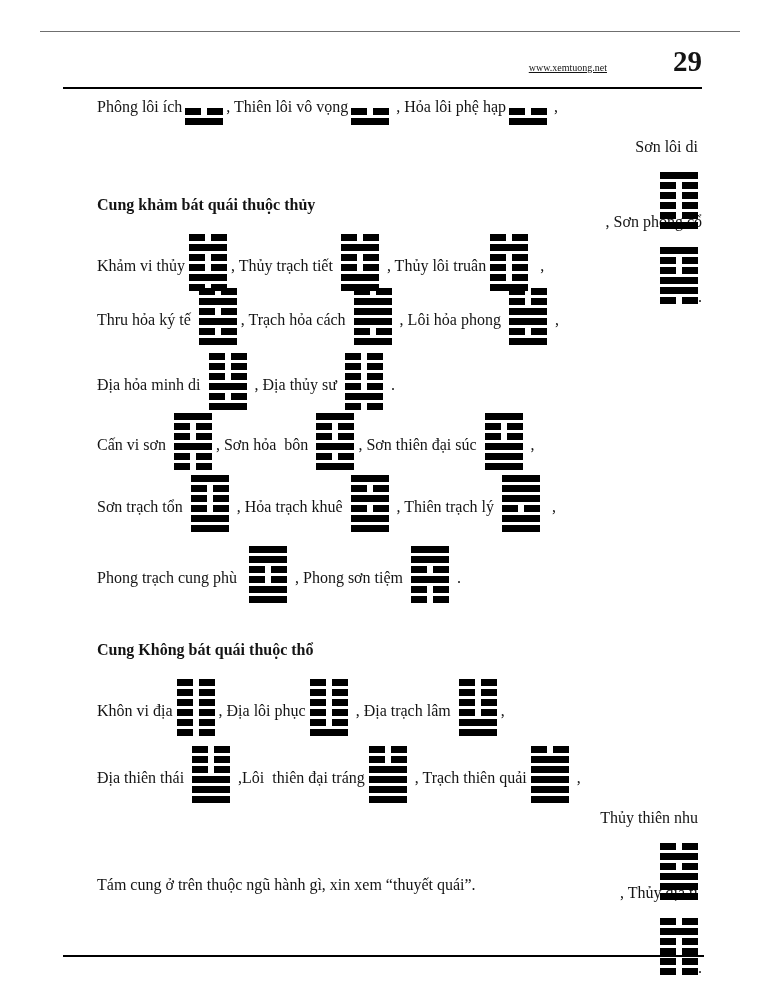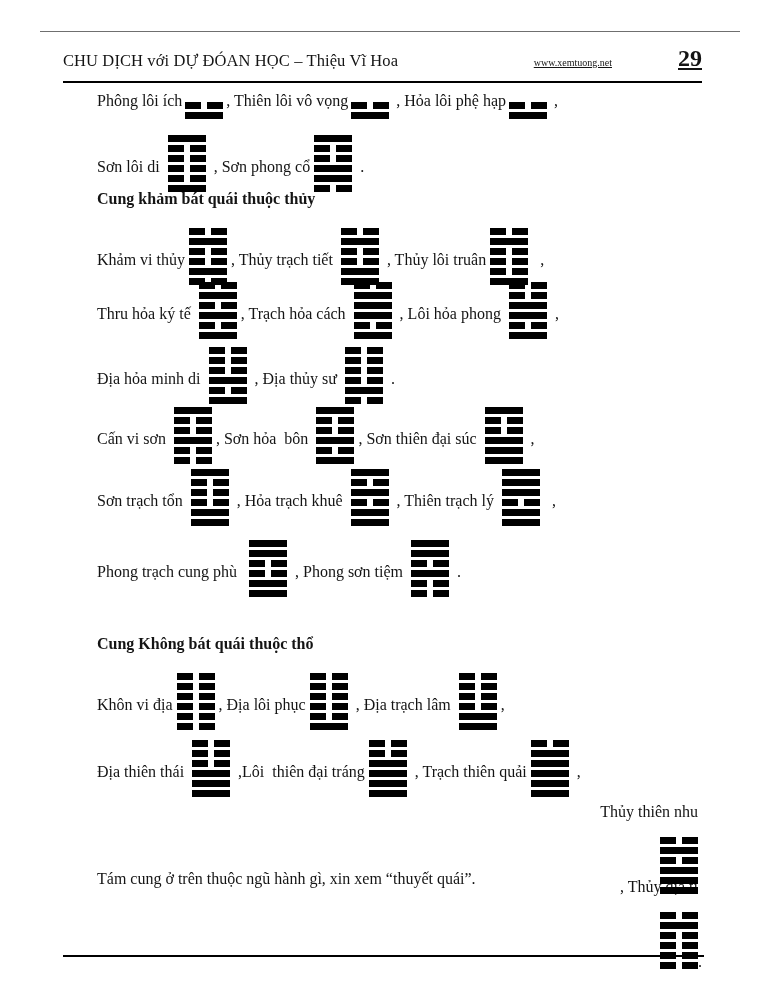--- a/index.html
+++ b/index.html
@@ -16,21 +16,21 @@
   .footer-rule  { position:absolute; top:955px; left:63px; right:61px; height:2px; background:#000; }
 
   .header {
     margin: 0 63px;
     padding-top: 45px; padding-bottom: 9px;
     border-bottom: 2px solid #000;
     display: flex; align-items: baseline;
   }
   .header .title { font-size: 16.5px; letter-spacing: .1px; white-space: pre; }
   .header .site  { margin-left: auto; margin-right: 66px; font-size: 10px; text-decoration: underline; }
-  .header .pagenum { font-size: 24px; font-weight: bold; text-decoration: underline; }
+  .header .pagenum { font-size: 29px; font-weight: bold; }
 
   .content { margin: 0 63px; padding-left: 34px; font-family: Liberation Serif, serif; }
 
   .line { position: relative; font-size: 16px; }
   .line .seg { white-space: pre-wrap; }
 
   
   .line.heading { font-weight: bold; line-height: 21px; }
   .line.plain   { line-height: 20px; }
   .line.shortline { line-height: 23px; }
@@ -43,21 +43,21 @@
   .hex .row { height: 7px; background: #000; }
   .hex .row + .row { margin-top: 3px; }
   .hex .row.broken { background: transparent; display: flex; justify-content: space-between; }
   .hex .row.broken .block { width: 16px; height: 7px; background: #000; }
 
   .hex.hex6 { position: relative; top: 16px; margin: 0 4px; align-self: flex-end; }
   .hex.hex2 { vertical-align: -3px; margin: 0 3px; }
 
   
   .content > .line:nth-child(1)  { margin-top: 6px; }
-  .content > .line:nth-child(2)  { margin-top: 13px; }
+  .content > .line:nth-child(2)  { margin-top: 13px; flex-direction: column; }
   .content > .line:nth-child(3)  { margin-top: 12px; }
   .content > .line:nth-child(4)  { margin-top: 16px; }
   .content > .line:nth-child(5)  { margin-top: 10px; }
   .content > .line:nth-child(6)  { margin-top: 21px; }
   .content > .line:nth-child(7)  { margin-top: 16px; }
   .content > .line:nth-child(8)  { margin-top: 18px; }
   .content > .line:nth-child(9)  { margin-top: 27px; }
   .content > .line:nth-child(10) { margin-top: 52px; }
   .content > .line:nth-child(11) { margin-top: 16px; }
   .content > .line:nth-child(12) { margin-top: 23px; }
@@ -65,21 +65,20 @@
   .content > .line:nth-child(14) { margin-top: 22px; }
   .content > .line:nth-child(15) { margin-top: 15px; }
 </style>
 </head>
 <body>
 
 <div class="page">
   <div class="top-hairline"></div>
 
   <div class="header">
-    <span class="title">CHU DỊCH với DỰ ĐÓAN HỌC – Thiệu Vĩ Hoa</span>
     <span class="site">www.xemtuong.net</span>
     <span class="pagenum">29</span>
   </div>
 
   <div class="content">
       <div class="line shortline"><span class="seg">Phông lôi ích</span><span class="hex hex2"><div class="row broken">
             <div class="block"></div>
             <div class="block"></div>
           </div><div class="row solid"></div></span><span class="seg">, Thiên lôi vô vọng</span><span class="hex hex2"><div class="row broken">
             <div class="block"></div>

